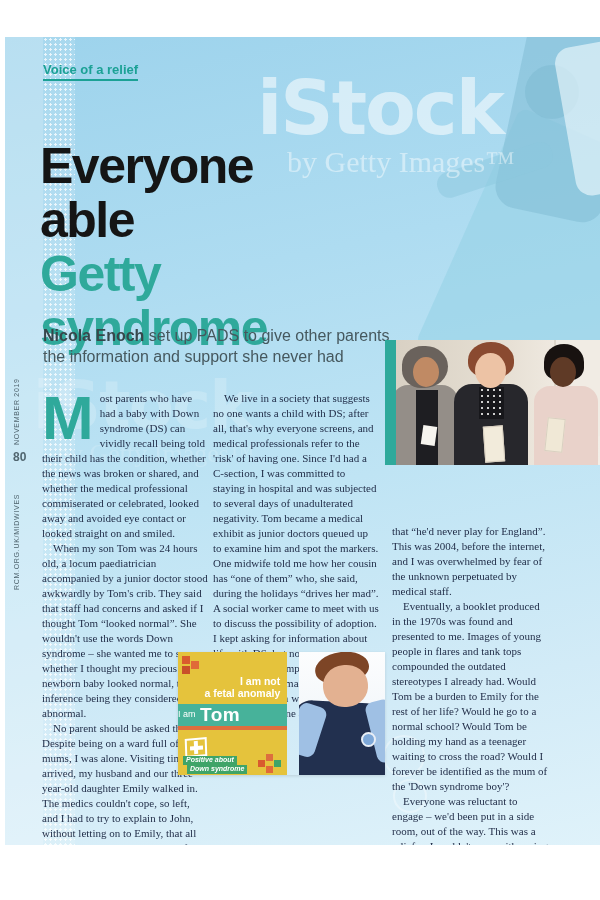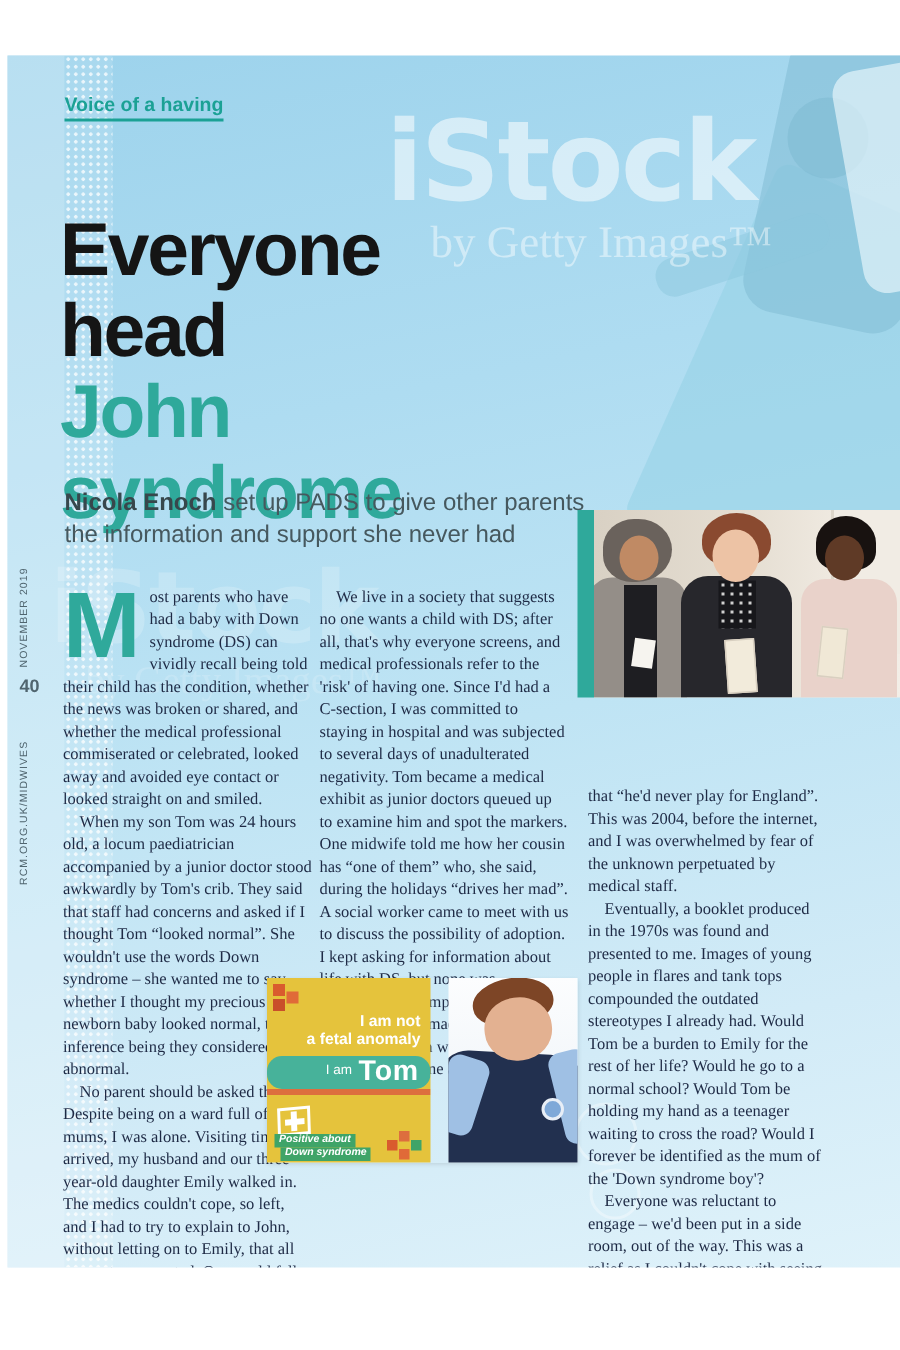--- a/index.html
+++ b/index.html
@@ -102,21 +102,21 @@
     font-size:8.8px; font-weight:bold; line-height:12.5px; color:#32434e; }
 
   
   .cardblock { position:absolute; left:173px; top:615px; width:207px; height:123px;
     display:flex; box-shadow:0 1px 3px rgba(0,0,0,.12);gap:12px; }
   .card { position:relative; width:116px; height:123px; background:#e5c33c; overflow:hidden; }
   .sq { position:absolute; width:8px; height:8px; }
   .card .not { position:absolute; right:7px; top:24px; text-align:right;
     color:#fff; font-weight:bold; font-size:10.5px; line-height:11.5px; }
   .card .band { position:absolute; left:0; top:52px; width:100%; height:22px;
-    background:#47b29a; color:#fff; text-align:right; padding-right:8px;border-radius:10px; }
+    background:#47b29a; color:#fff; padding-right:8px; }
   .card .band .iam { font-size:9px; vertical-align:4px; }
   .card .band .tom { font-size:19px; font-weight:bold; letter-spacing:.5px; }
   .card .orange-strip { position:absolute; left:0; top:74px; width:100%; height:4px; background:#dd6e3e; }
   .plusflag { position:absolute; left:7px; top:86px; width:22px; height:19px;
     border:2px solid #fff; transform:rotate(-5deg) skewX(-3deg); }
   .plusflag span { position:absolute; background:#fff; }
   .plus-v { left:7px; top:1px; width:4px; height:13px; }
   .plus-h { left:2.5px; top:5.5px; width:13px; height:4px; }
   .cardlabel { position:absolute; left:5px; top:104px; color:#fff; font-weight:bold;
     font-style:italic; font-size:7px; line-height:8px; }
@@ -160,26 +160,26 @@
     <div class="shape ring ring1"></div>
     <div class="shape ring ring2"></div>
 
     <div class="halftone"></div>
 
     <div class="wm-brand wm1-brand">iStock</div>
     <div class="wm-by wm1-by">by Getty Images™</div>
     <div class="wm-brand wm2-brand">iStock</div>
     <div class="wm-by wm2-by">by Getty Images™</div>
 
-    <div class="kicker">Voice of a having</div>
+    <div class="kicker">Voice of a relief</div>
 
     <h1 class="title">
       <span class="black">Everyone</span>
-      <span class="black">head</span>
-      <span class="teal">John</span>
+      <span class="black">able</span>
+      <span class="teal">Getty</span>
       <span class="teal">syndrome</span>
     </h1>
 
     <p class="standfirst"><b>Nicola Enoch</b><span> set up PADS to give other parents the information and support she never had</span></p>
 
     <div class="col col1">
       <p><span class="dropcap">M</span><span>ost parents who have had a baby with Down syndrome (DS) can vividly recall being told their child has the condition, whether the news was broken or shared, and whether the medical professional commiserated or celebrated, looked away and avoided eye contact or looked straight on and smiled.</span></p>
       <p class="ind">When my son Tom was 24 hours old, a locum paediatrician accompanied by a junior doctor stood awkwardly by Tom's crib. They said that staff had concerns and asked if I thought Tom “looked normal”. She wouldn't use the words Down syndrome – she wanted me to say whether I thought my precious newborn baby looked normal, the inference being they considered him abnormal.</p>
       <p class="ind">No parent should be asked this. Despite being on a ward full of new mums, I was alone. Visiting time arrived, my husband and our three-year-old daughter Emily walked in. The medics couldn't cope, so left, and I had to try to explain to John, without letting on to Emily, that all was not as expected. Our world fell apart and we were offered no support to rebuild it.</p>
     </div>
@@ -244,17 +244,17 @@
         <div class="boy-body"></div>
         <div class="boy-shoulder-l"></div>
         <div class="boy-shoulder-r"></div>
         <div class="boy-badge"></div>
         <div class="boy-hair"></div>
         <div class="boy-face"></div>
       </div>
     </div>
 
     <div class="side-rot side-issue">NOVEMBER 2019</div>
-    <div class="side-num">40</div>
+    <div class="side-num">80</div>
     <div class="side-rot side-site">RCM.ORG.UK/MIDWIVES</div>
 
   </div>
 </div>
 
 </body></html>

